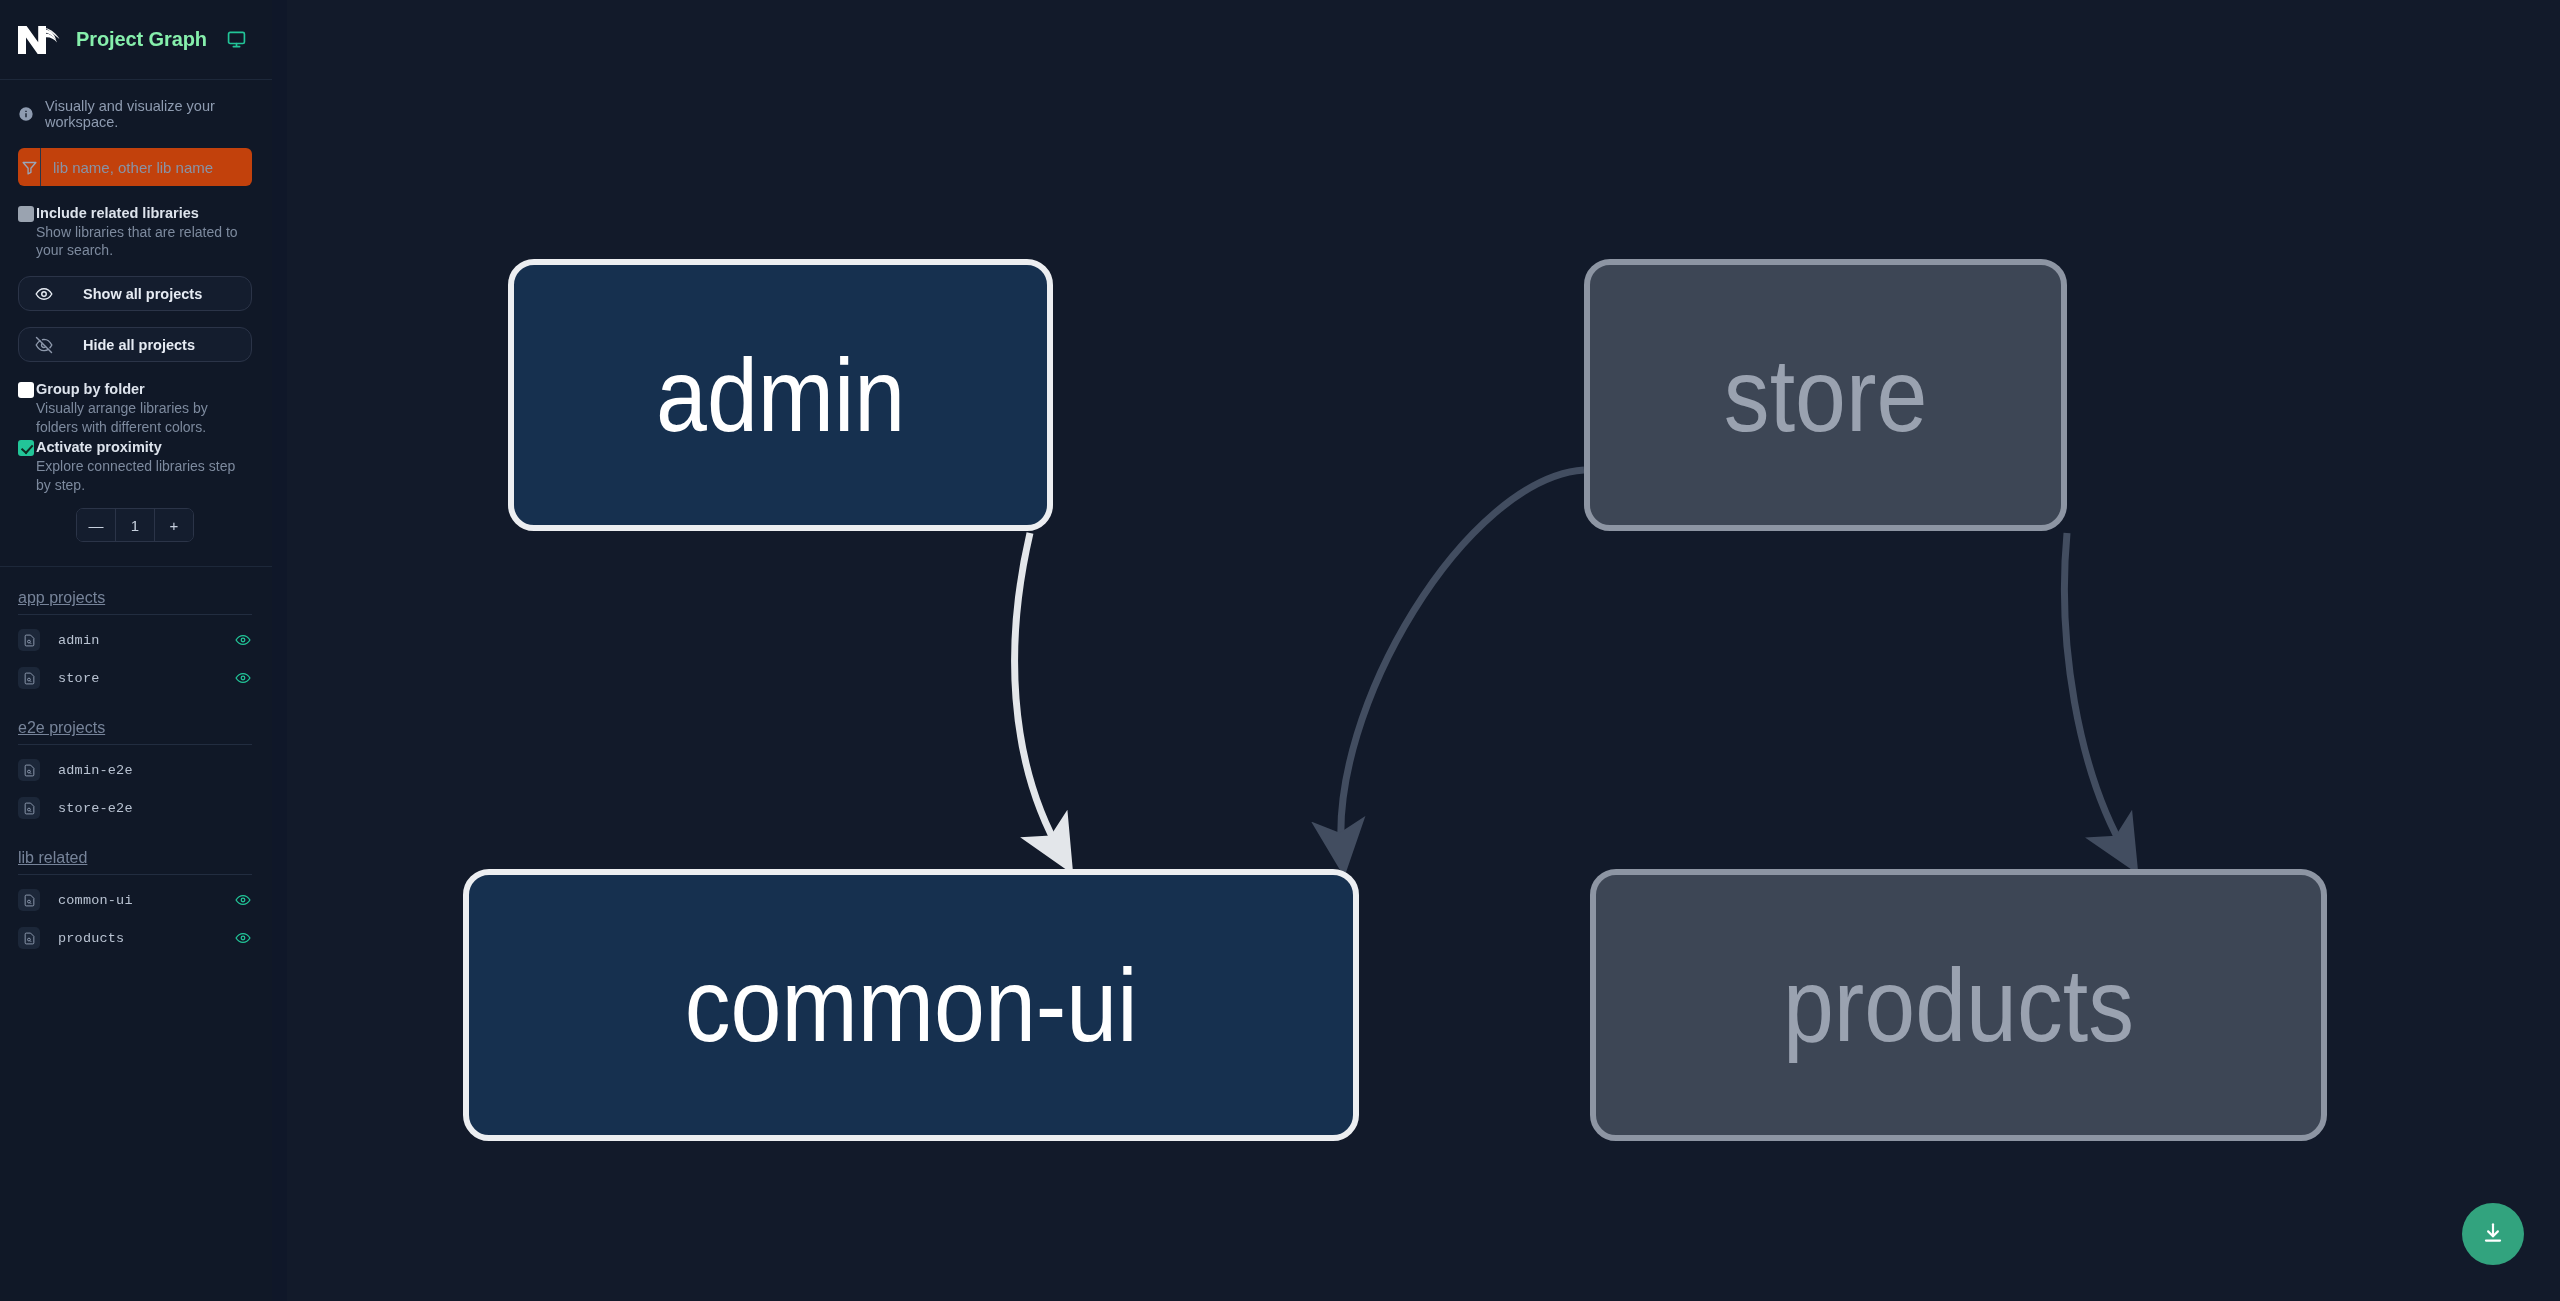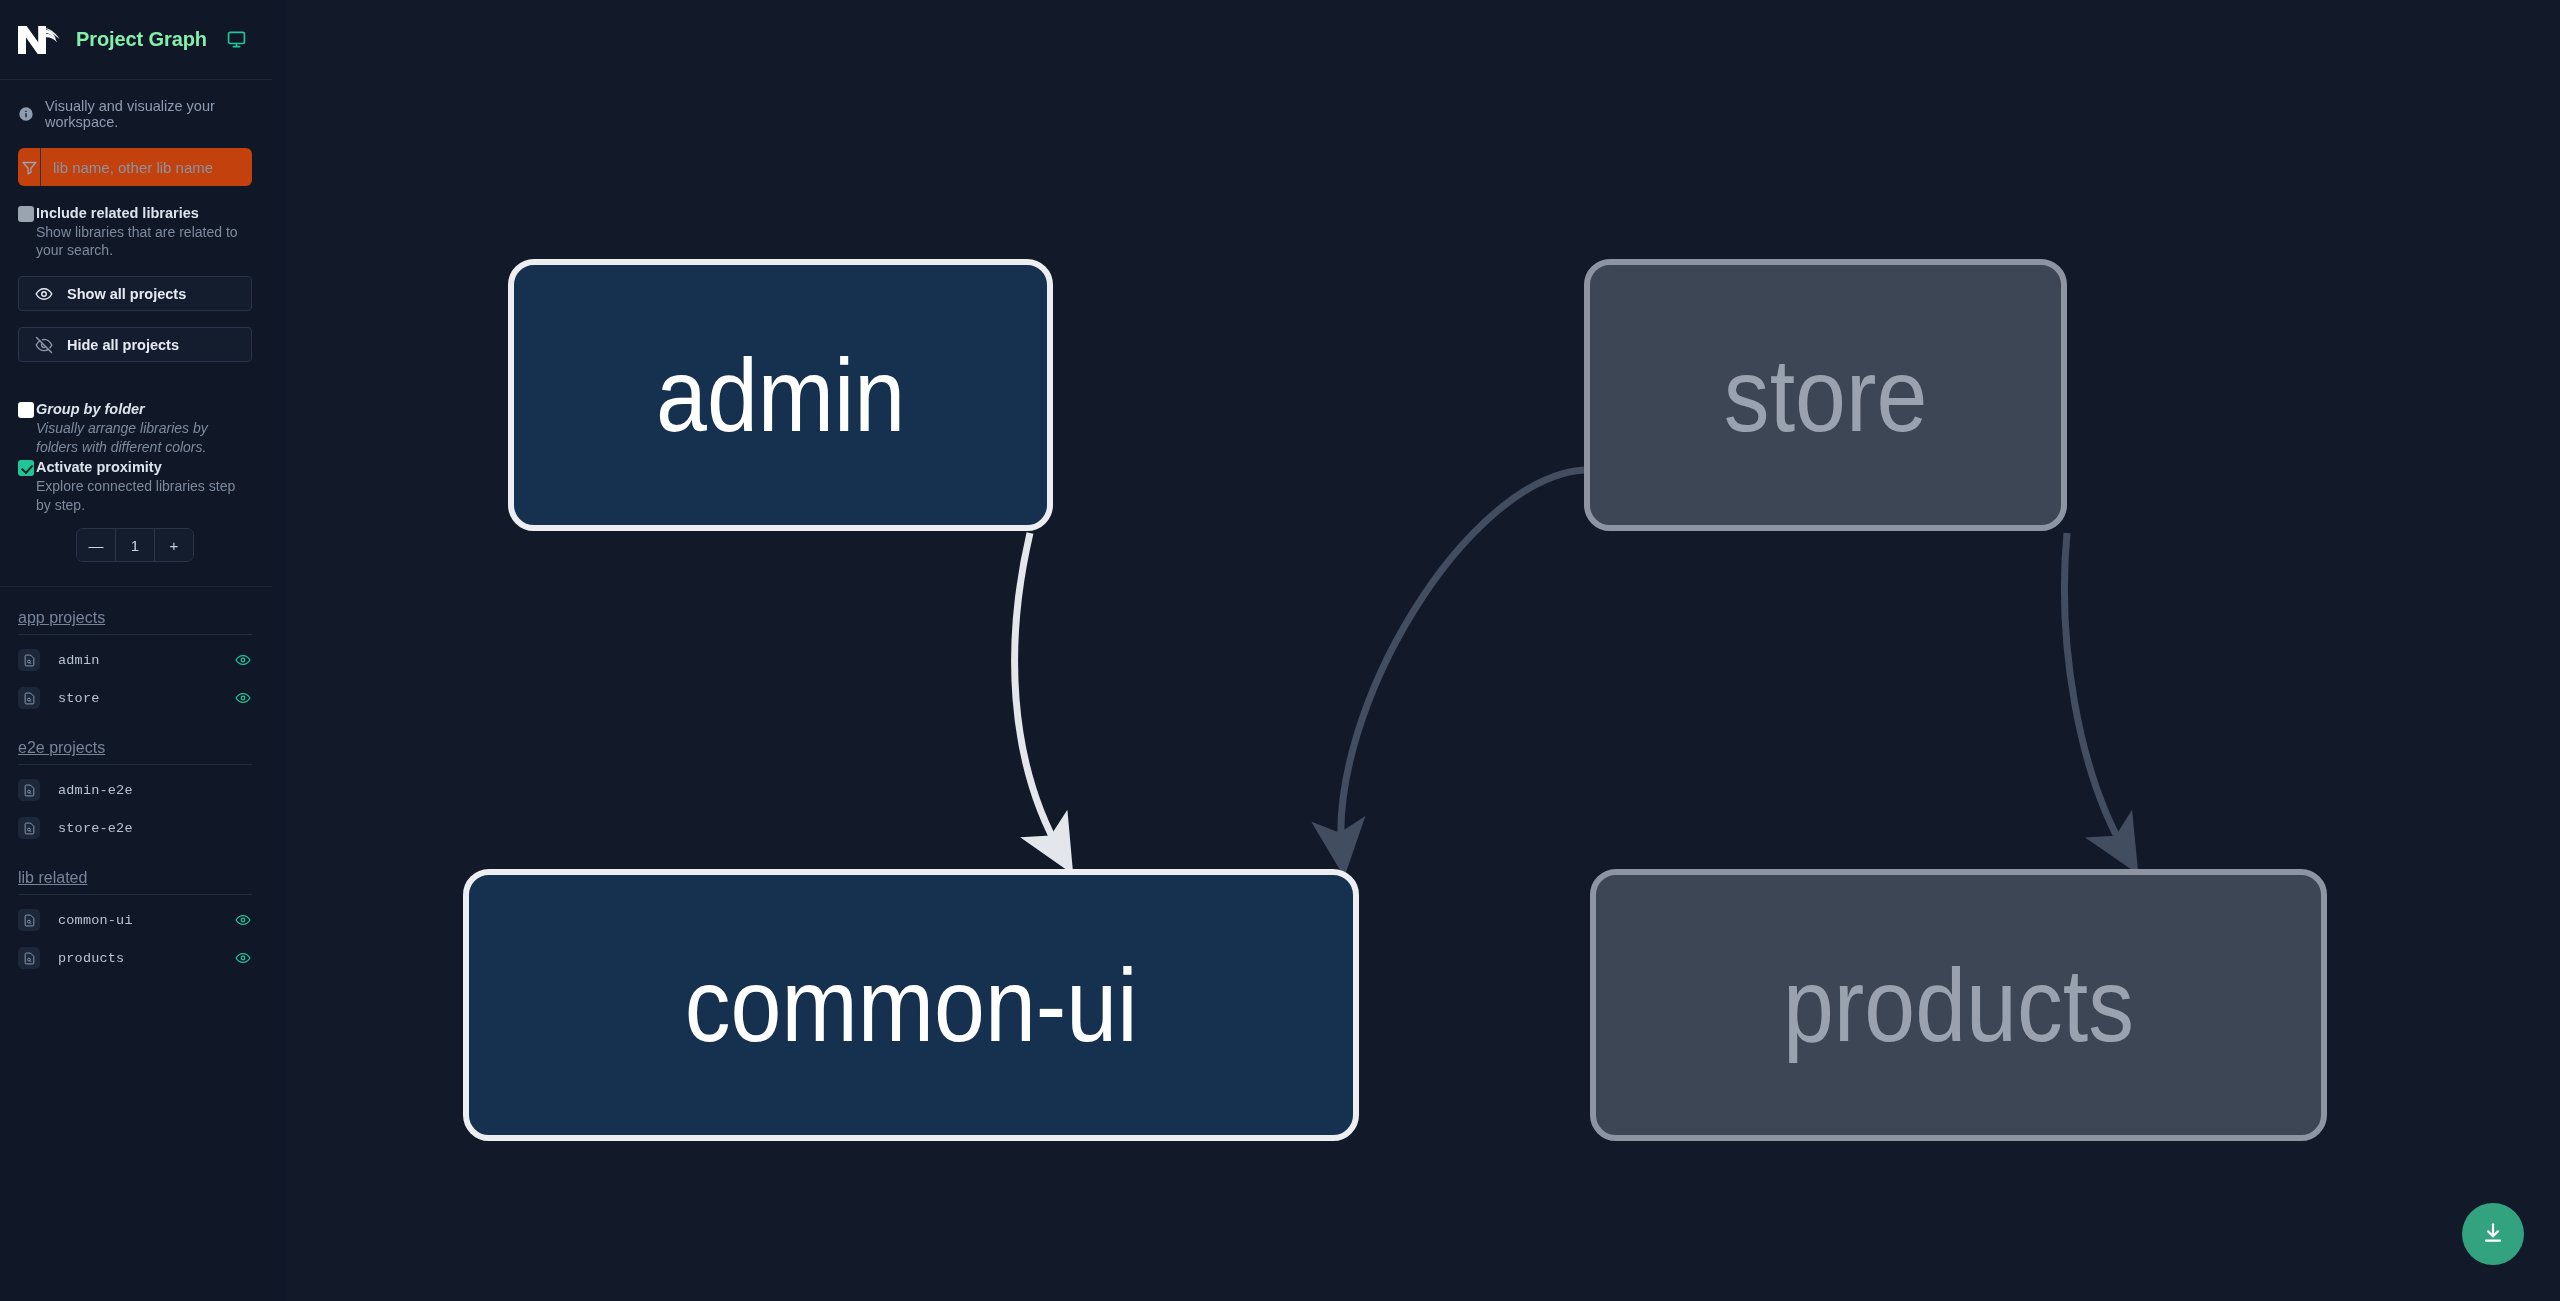--- a/index.html
+++ b/index.html
@@ -75,25 +75,25 @@
   .chk.checked:after{
     content:""; display:block; width:5px; height:9px;
     border:solid #0f2b22; border-width:0 2.4px 2.4px 0;
     transform:rotate(42deg) translate(0px,-1px);
   }
   .chk-text .chk-label{ font-size:14.5px; font-weight:700; color:#dde3ec; line-height:1.3; }
   .chk-text .chk-desc{ font-size:14px; color:#7d8a9e; line-height:1.33; margin-top:2px;text-align:right; }
 
   .btn-outline{
     margin-top:16px; height:35px; width:100%;
-    display:flex; align-items:center; gap:14px;
+    display:flex; align-items:center; gap:30px;
     padding-left:16px;
     background:#141d2e;
     border:1px solid #2b3purple; border:1px solid #2b3448;
-    border-radius:4px;
+    border-radius:12px;
     color:#e6ebf3; font-size:14.5px; font-weight:700;
     font-family:"Liberation Sans", sans-serif;
     cursor:pointer;
   }
   .btn-outline .ic{ display:flex; width:18px; }
 
   .stepper{
     margin:14px auto 0 auto;
     width:118px; height:34px;
     display:flex;
@@ -243,21 +243,21 @@
         <span class="ic">
           <svg width="18" height="18" viewBox="0 0 24 24" fill="none" stroke="#8d98ab" stroke-width="1.9" stroke-linecap="round">
             <path d="M17.9 17.9A10.5 10.5 0 0112 19.5C5.5 19.5 1.6 12 1.6 12a18 18 0 015-5.7m3.4-1.4A9.5 9.5 0 0112 4.5c6.5 0 10.4 7.5 10.4 7.5a18.3 18.3 0 01-2.5 3.6"></path>
             <path d="M9.9 9.9a3 3 0 104.2 4.2"></path>
               <path d="M2 2l20 20"></path>
           </svg>
         </span>
         <span>Hide all projects</span>
       </button>
 
-      <div class="chk-row" style="margin-top:38px;font-style:italic;">
+      <div class="chk-row" style="margin-top:18px;">
         <span class="chk empty-white"></span>
         <span class="chk-text">
           <span class="chk-label">Group by folder</span><br>
           <span class="chk-desc">Visually arrange libraries by folders with different colors.</span>
         </span>
       </div>
 
       <div class="chk-row" style="margin-top:2px;">
         <span class="chk checked"></span>
         <span class="chk-text">

